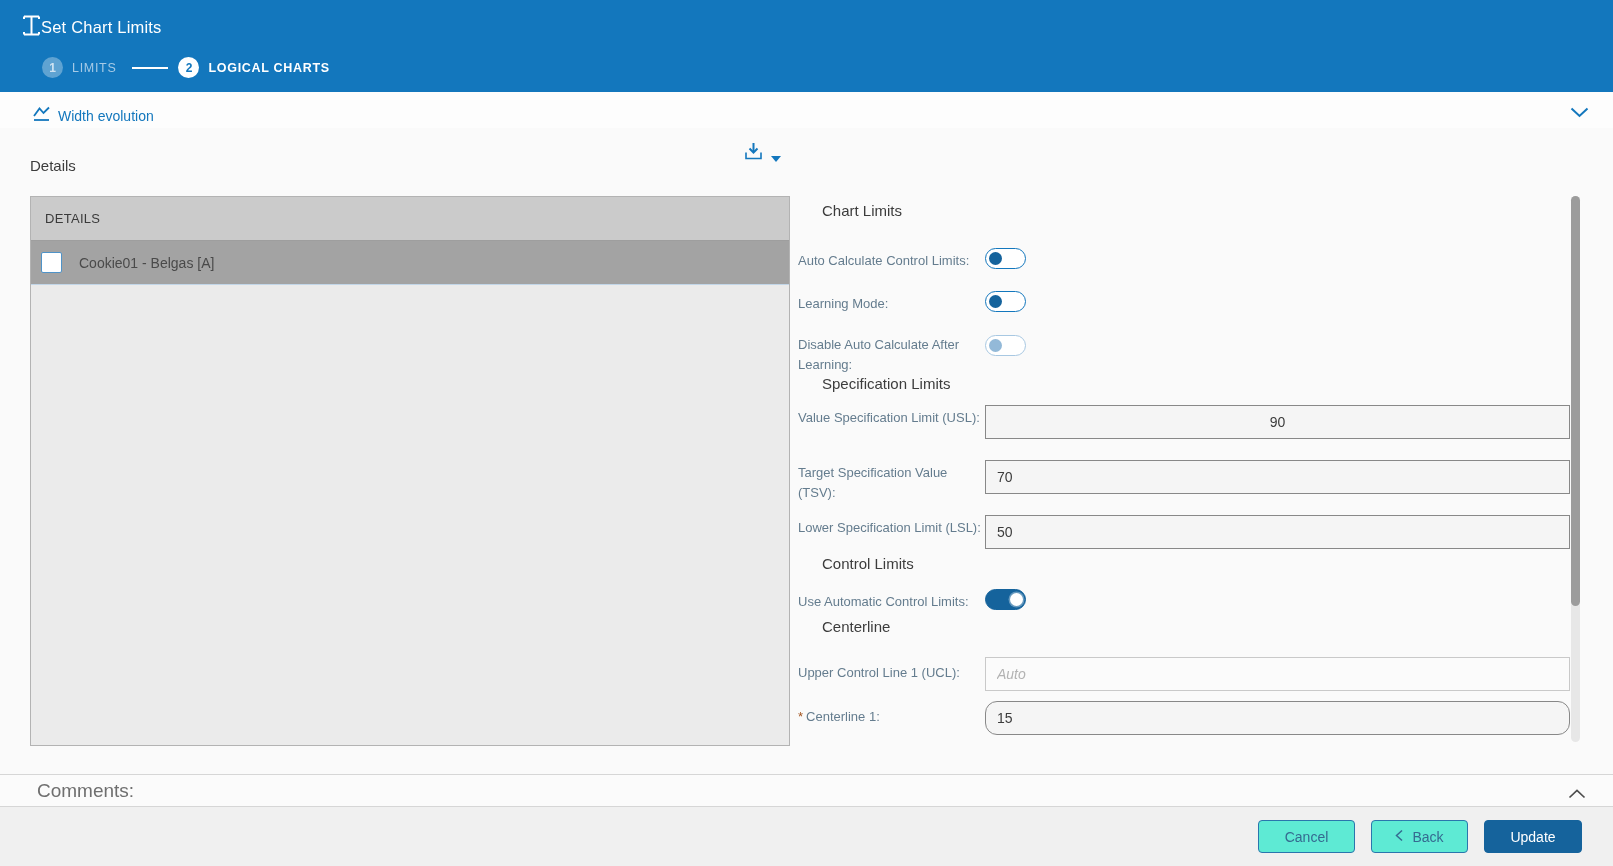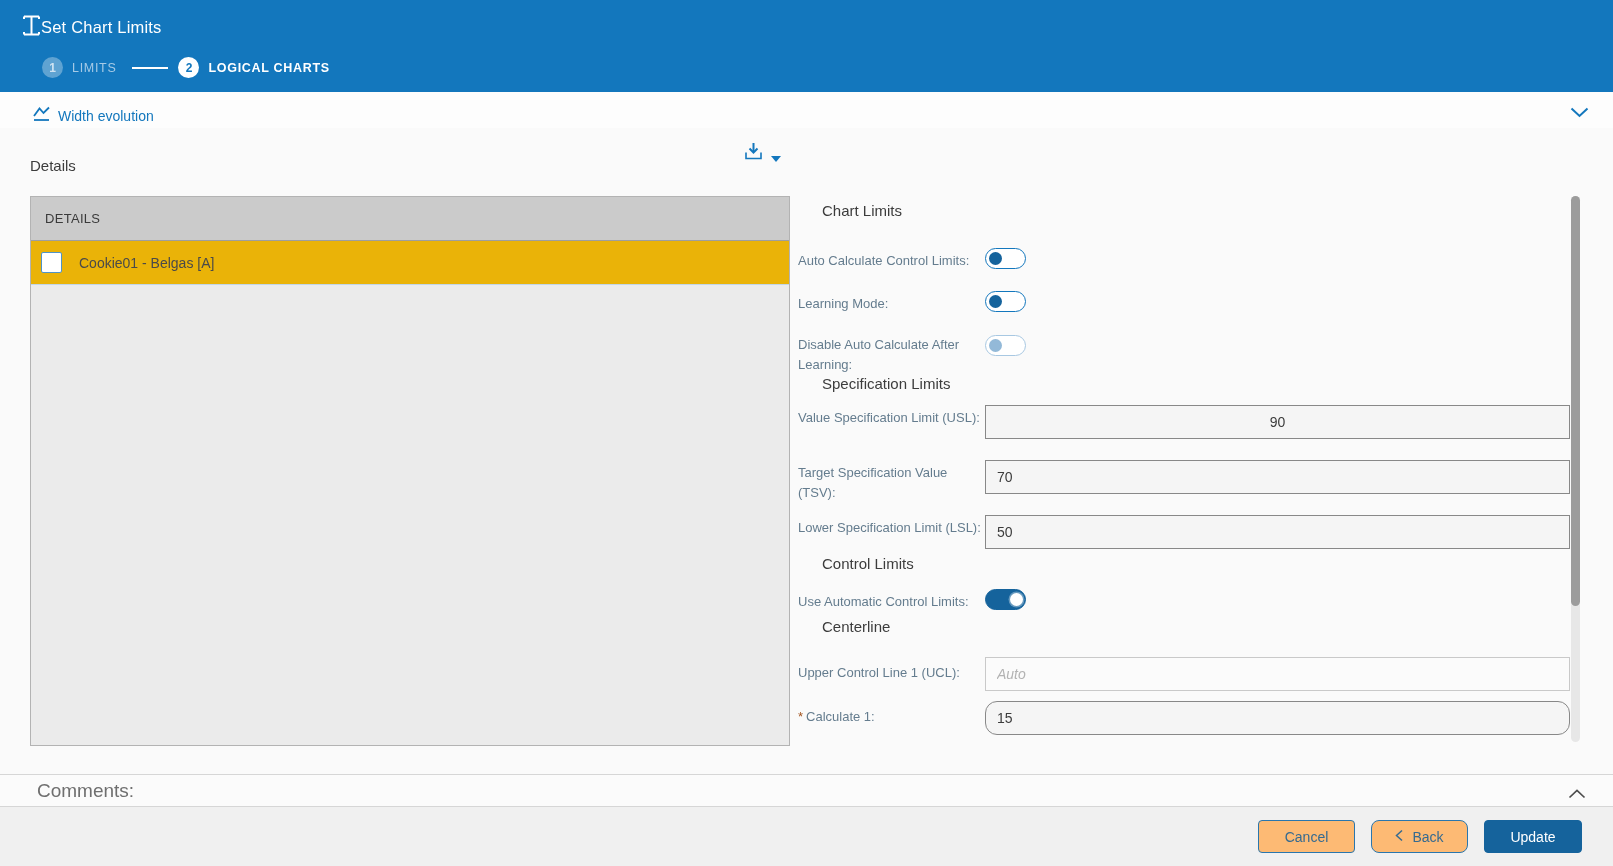--- a/index.html
+++ b/index.html
@@ -26,21 +26,21 @@
 
   
   .content { position:absolute; top:128px; left:0; width:1613px; height:646px; background:#fafafa; }
   .details-heading { position:absolute; left:30px; top:29px; font-size:15px; color:#3c3c3c; }
   .export-btn { position:absolute; left:742px; top:12px; display:flex; align-items:flex-start; gap:6px; cursor:pointer; }
   .export-caret { margin-top:8px; }
 
   
   .table-panel { position:absolute; left:30px; top:68px; width:760px; height:550px; background:#ebebeb; border:1px solid #b3b3b3; }
   .table-header { height:44px; background:#cbcbcb; border-bottom:1px solid #9e9e9e; display:flex; align-items:center; padding-left:14px; font-size:13px; color:#3a3a3a; letter-spacing:.3px; }
-  .table-row { height:44px; background:#eab308; border-bottom:1px solid #c2d6e8; display:flex; align-items:center; padding-left:10px; gap:17px; cursor:pointer; }
+  .table-row { height:44px; background:#a3a3a3; border-bottom:1px solid #c2d6e8; display:flex; align-items:center; padding-left:10px; gap:17px; cursor:pointer; }
   .checkbox { width:21px; height:21px; background:#fff; border:1.5px solid #4f93c8; border-radius:2px; flex:0 0 auto; }
   .row-label { font-size:14px; color:#4a4a4a; }
 
   
   .form-panel { position:absolute; left:798px; top:68px; width:776px; height:546px; overflow:hidden; }
   .f-heading { position:absolute; left:24px; font-size:15px; color:#3c3c3c; }
   .f-label { position:absolute; left:0; width:184px; font-size:13px; color:#647c8e; line-height:1.55; }
   .toggle { position:absolute; left:187px; width:41px; height:21px; border-radius:11px; cursor:pointer; }
   .toggle .knob { position:absolute; top:3px; width:13px; height:13px; border-radius:50%; }
   .toggle.off { background:#fff; border:1.5px solid #1377bd; }
@@ -59,23 +59,23 @@
   .scrollbar-thumb { position:absolute; left:0; top:0; width:9px; height:410px; background:#9c9c9c; border-radius:5px; }
 
   
   .comments-bar { position:absolute; top:774px; left:0; width:100%; height:33px; background:#fbfbfb; border-top:1px solid #d6d6d6; border-bottom:1px solid #d6d6d6; display:flex; align-items:center; padding-left:37px; cursor:pointer; }
   .comments-label { color:#6f6f6f; font-size:19px; }
   .comments-chevron { position:absolute; right:27px; top:10px; }
 
   
   .footer { position:absolute; top:807px; left:0; width:100%; height:59px; background:#f0f0f0; display:flex; align-items:center; justify-content:flex-end; gap:16px; padding-right:31px; }
   .btn { height:33px; border-radius:4px; font-size:14px; font-family:"Liberation Sans", sans-serif; display:flex; align-items:center; justify-content:center; cursor:pointer; }
-  .btn-outline { width:97px; background:#fdba74; border:1px solid #2a76ad; color:#356a90; }
+  .btn-outline { width:97px; background:#5eead4; border:1px solid #2a76ad; color:#356a90; }
   .btn-primary { width:98px; background:#15639c; border:1px solid #15639c; color:#fff; }
-  .btn-back { gap:9px;border-radius:8px; }
+  .btn-back { gap:9px; }
 </style>
 </head>
 <body>
 
 <div class="page">
 
   <div class="app-header">
     <div class="title-row">
       <span>
         <svg width="19" height="23" viewBox="0 0 19 23" fill="none">
@@ -171,21 +171,21 @@
       <div class="f-label" style="top:396px">Use Automatic Control Limits:</div>
       <div class="toggle on" style="top:393px">
           <div class="knob"></div>
         </div>
 
       <div class="f-heading" style="top:422px">Centerline</div>
 
       <div class="f-label" style="top:467px">Upper Control Line 1 (UCL):</div>
       <input class="f-input disabled" style="top: 461px;" disabled="" placeholder="Auto">
 
-      <div class="f-label" style="top:511px"><span class="req">*</span><span>Calculate 1:</span></div>
+      <div class="f-label" style="top:511px"><span class="req">*</span><span>Centerline 1:</span></div>
       <input class="f-input" style="top: 505px; border-radius: 12px;" value="15">
 
     </div>
 
     <div class="scrollbar-track">
       <div class="scrollbar-thumb"></div>
     </div>
 
   </div>
 

